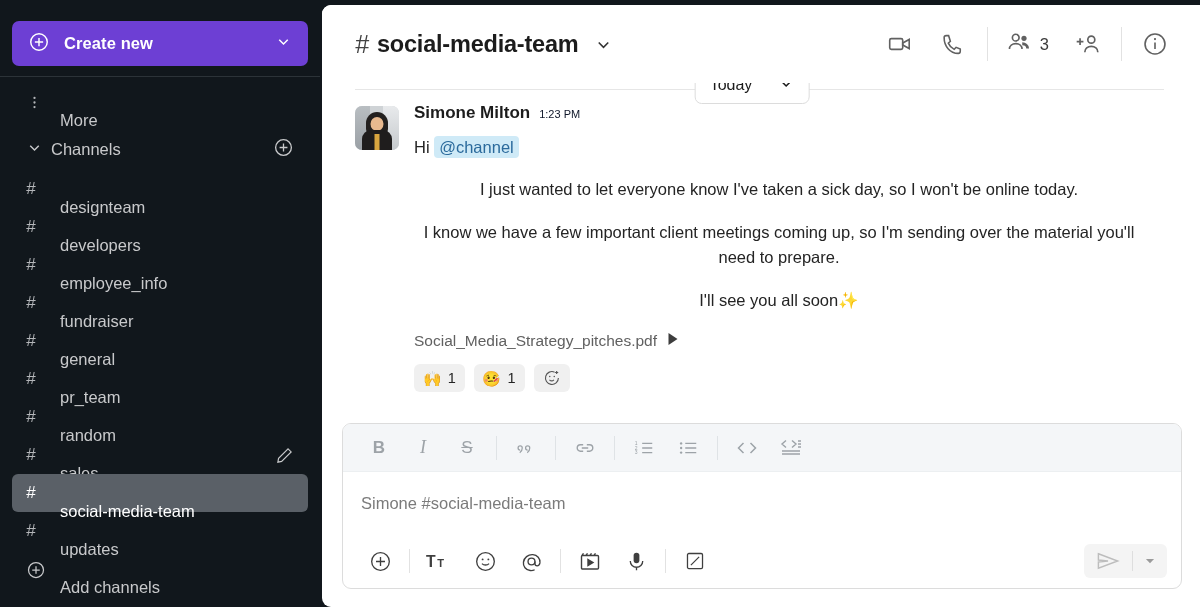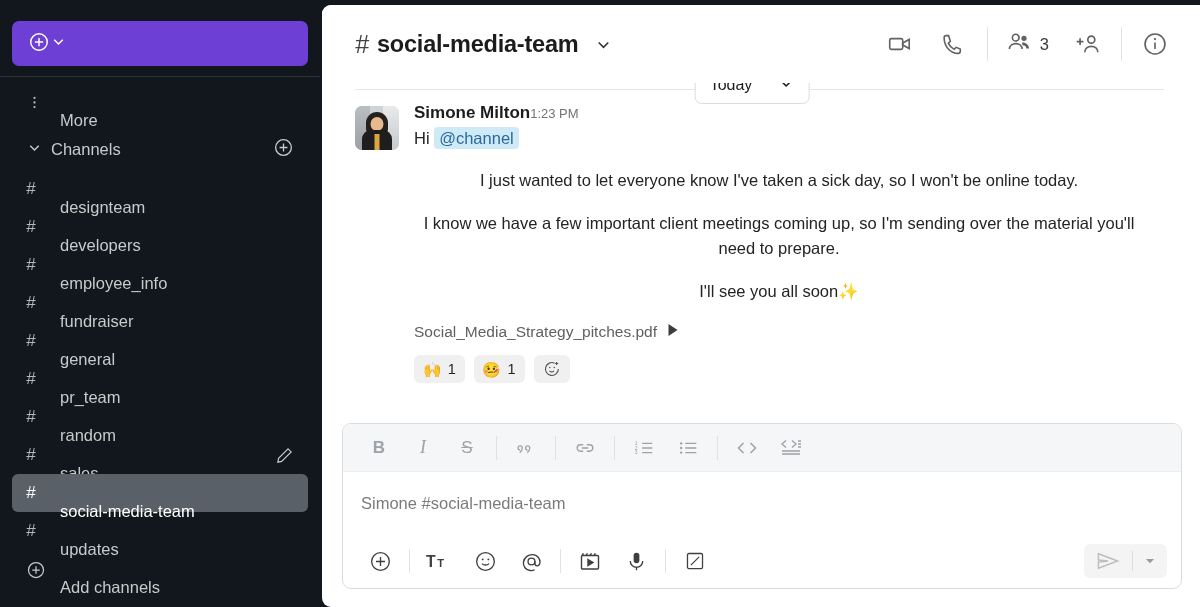--- a/index.html
+++ b/index.html
@@ -104,24 +104,24 @@
     background: #cfd3d6;
   }
   .avatar .av-bgl { position: absolute; left: 0; top: 0; width: 34%; height: 100%; background: linear-gradient(180deg,#b9bec2,#9aa0a5); }
   .avatar .av-bgr { position: absolute; right: 0; top: 0; width: 36%; height: 100%; background: linear-gradient(180deg,#e8eaec,#c6cacd); }
   .avatar .av-hair { position: absolute; left: 50%; top: 13%; transform: translateX(-50%); width: 22px; height: 24px; border-radius: 11px 11px 7px 7px; background: #23201f; }
   .avatar .av-face { position: absolute; left: 50%; top: 24%; transform: translateX(-50%); width: 13px; height: 14px; border-radius: 50%; background: #e8b98f; }
   .avatar .av-body { position: absolute; left: 50%; bottom: 0; transform: translateX(-50%); width: 30px; height: 20px; border-radius: 9px 9px 0 0; background: #1f1d1d; }
   .avatar .av-acc { position: absolute; left: 50%; bottom: 0; transform: translateX(-50%); width: 5px; height: 16px; background: #d9a63f; }
 
   .mbody { flex: 1 1 auto; min-width: 0; }
-  .mhead { display: flex; align-items: baseline; }
+  .mhead { display: flex; align-items: baseline; gap: 9px; }
   .mname { font-size: 17px; font-weight: bold; color: #1c1c1c; }
-  .mtime { font-size: 13px; color: #737373; }
-  .mline { font-size: 16.5px; color: #242424; line-height: 1.48; margin-top: 3px; }
+  .mtime { font-size: 11px; color: #0f172a; }
+  .mline { font-size: 16.5px; color: #242424; line-height: 1.48; margin-top: 12px; }
   .mpara { font-size: 16.5px; color: #242424; line-height: 1.5; margin-top: 18px; max-width: 730px; text-align: center; }
   .mention {
     background: #cfeaf7; color: #2b6a9c; border-radius: 4px; padding: 2px 5px; cursor: pointer;
   }
   .filerow { display: flex; align-items: center; gap: 10px; margin-top: 20px; cursor: pointer; }
   .fname { font-size: 15.5px; color: #616161; }
   .reactions { display: flex; gap: 9px; margin-top: 14px; }
   .react {
     background: #f0f0f0; border-radius: 6px; height: 28px; padding: 0 9px;
     display: flex; align-items: center; gap: 6px; font-size: 14.5px; color: #242424; cursor: pointer;
@@ -163,20 +163,21 @@
 
   <div class="sidebar">
 
     <div class="create-new">
       <span>
         <svg width="22" height="22" viewBox="0 0 24 24" fill="none" stroke="#fff" stroke-width="1.6">
           <circle cx="12" cy="12" r="9"></circle>
             <path d="M12 7.5v9M7.5 12h9"></path>
         </svg>
       </span>
+      <span class="cn-label">Create new</span>
       <span>
         <svg width="17" height="17" viewBox="0 0 24 24" fill="none" stroke="#fff" stroke-width="2.1">
             <path d="M6 9.5l6 6 6-6"></path>
           </svg>
       </span>
     </div>
 
     <div class="sb-divider"></div>
 
     <div class="sb-row more">

